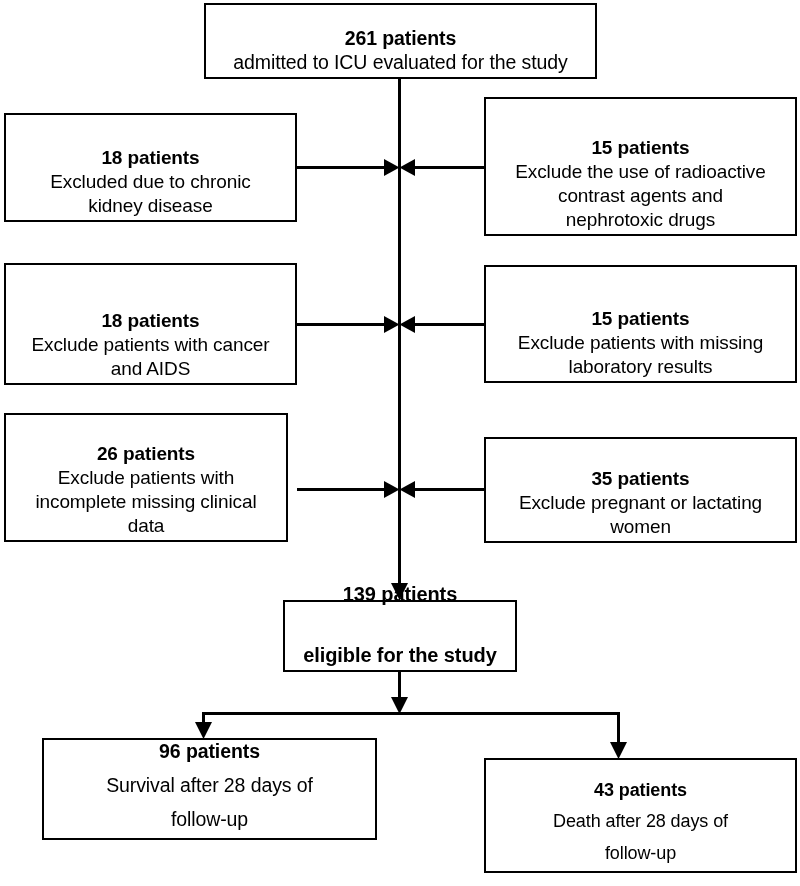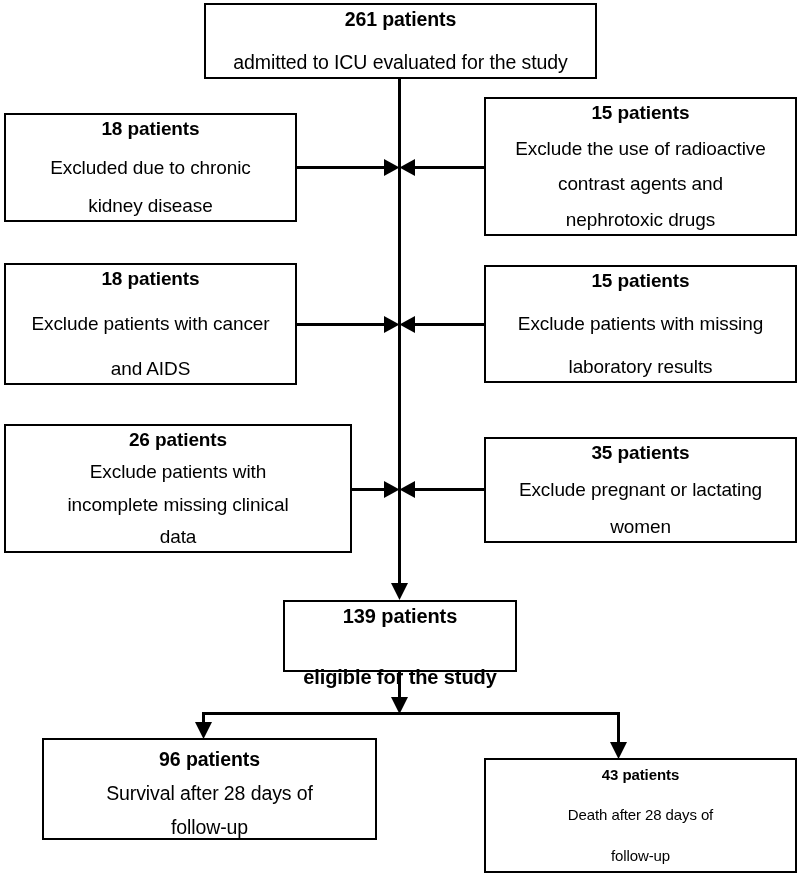--- a/index.html
+++ b/index.html
@@ -27,51 +27,51 @@
     pointer-events: none;
   }
   .node {
     position: absolute;
     box-sizing: border-box;
     border: 2px solid #000000;
     background: #ffffff;
     display: flex;
     flex-direction: column;
     align-items: center;
-    justify-content: space-between;
+    justify-content: flex-end;
     text-align: center;
     padding: 2px 6px;
   }
   .line {
     display: block;
     width: 100%;
     font-size: 19px;
     line-height: 1.26;
     white-space: nowrap;
     letter-spacing: -0.1px;
   }
   .line.bold {
     font-weight: bold;
   }
   
   #node-enrolled   { left: 204px; top: 3px;   width: 393px; height: 76px; }
   #node-excl-ckd   { left: 4px;   top: 113px; width: 293px; height: 109px; }
   #node-excl-contrast { left: 484px; top: 97px; width: 313px; height: 139px; }
   #node-excl-cancer   { left: 4px;   top: 263px; width: 293px; height: 122px; }
   #node-excl-lab      { left: 484px; top: 265px; width: 313px; height: 118px; }
-  #node-excl-baseline { left: 4px;   top: 424px; width: 348px; height: 129px; gap: 7px; }
+  #node-excl-baseline { left: 4px;   top: 413px; width: 284px; height: 129px; }
   #node-excl-pregnant { left: 484px; top: 437px; width: 313px; height: 106px; }
   #node-eligible   { left: 283px; top: 600px; width: 234px; height: 72px; gap: 36px; }
   #node-survival   { left: 42px;  top: 738px; width: 335px; height: 102px; }
   #node-death      { left: 484px; top: 758px; width: 313px; height: 115px; }
 
   #node-eligible .line { font-size: 20px; }
   #node-survival .line, #node-death .line { line-height: 1.75; }
   #node-survival .line { font-size: 19.5px; }
-  #node-death .line { font-size: 15px; }
+  #node-death .line { font-size: 18px; }
   #node-enrolled .line { font-size: 19.5px; }
 </style>
 </head>
 <body>
 
 <div id="flowchart">
 
   <svg id="connectors" viewBox="0 0 800 886" width="800" height="886" xmlns="http://www.w3.org/2000/svg">
 
     <line x1="399.5" y1="79" x2="399.5" y2="595" stroke="#000000" stroke-width="3"></line>

